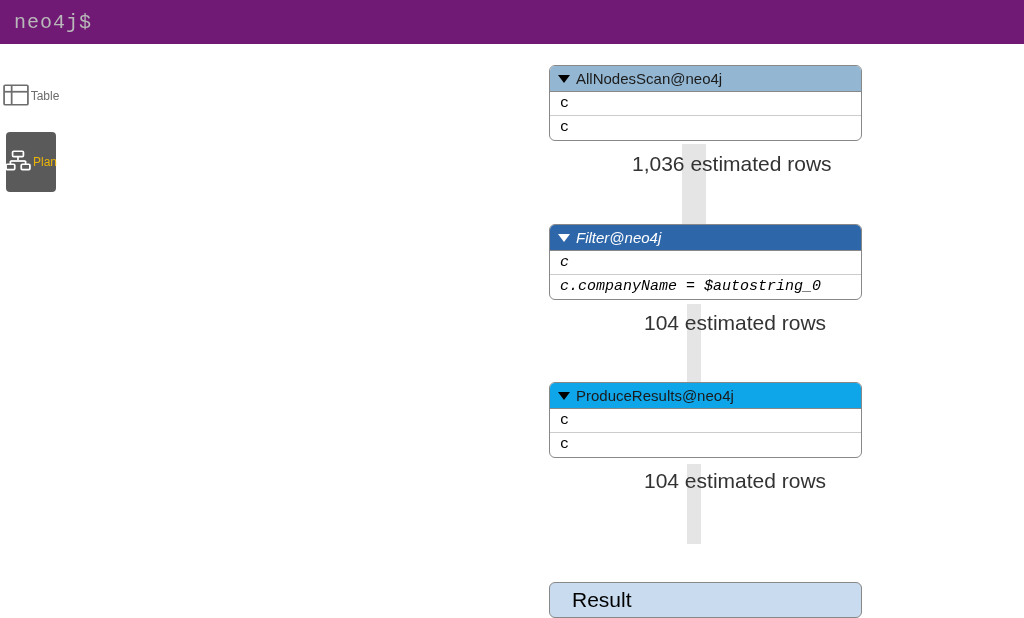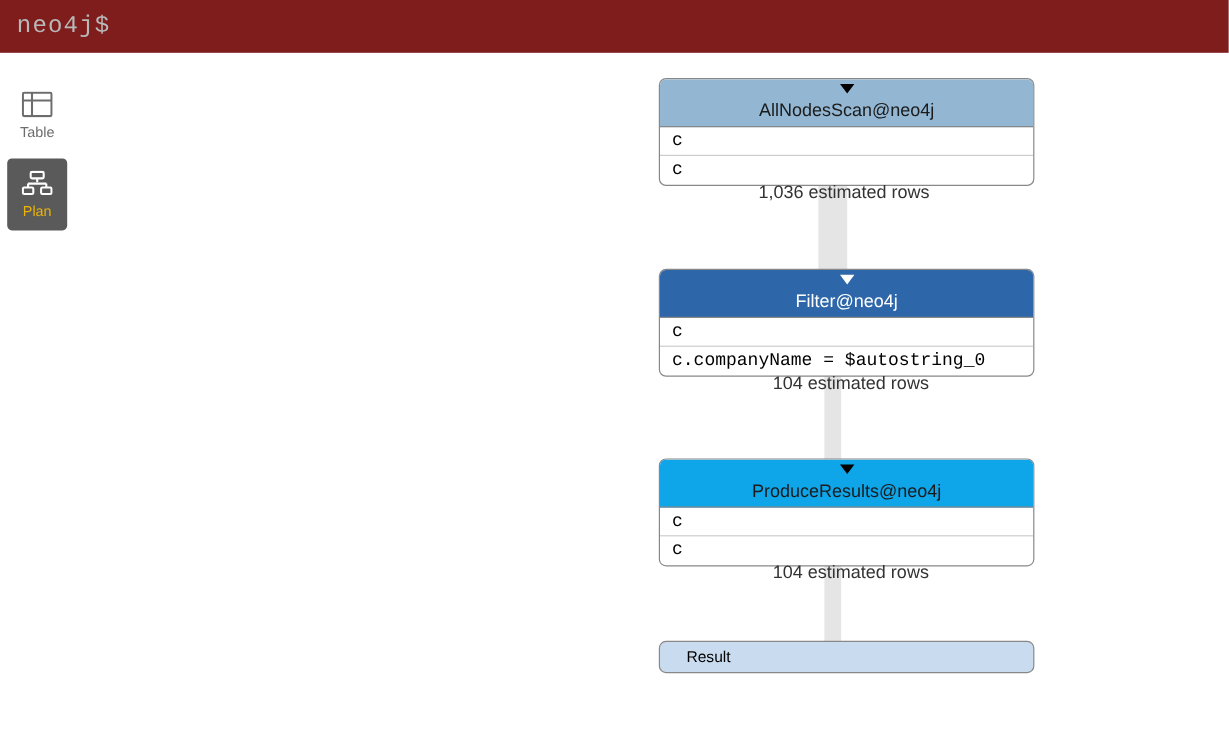--- a/index.html
+++ b/index.html
@@ -5,21 +5,21 @@
   * { box-sizing: border-box; margin: 0; padding: 0; }
   body {
     font-family: -apple-system, BlinkMacSystemFont, "Segoe UI", Helvetica, Arial, sans-serif;
     background: #ffffff;
     width: 1024px;
     height: 618px;
     overflow: hidden;
     position: relative;
   }
   .query-bar {
-    background: #7f1d1d;
+    background: #701a75;
     height: 44px;
     display: flex;
     align-items: center;
     padding: 0 14px;
     font-family: "Courier New", monospace;
     font-size: 20px;
     color: #9b9b9b;
     letter-spacing: 1px;
   }
   .query-bar .prompt { color: #b8b8b8; }
@@ -30,21 +30,20 @@
     display: flex;
     flex-direction: column;
     align-items: center;
     padding-top: 16px;
     gap: 0;
   }
   .sidebar-item {
     width: 50px;
     height: 60px;
     display: flex;
-    flex-direction: column;
     align-items: center;
     justify-content: center;
     gap: 2px;
     color: #6d6d6d;
     font-size: 12px;
     cursor: pointer;
     border-radius: 4px;
     margin-top:6px;
   }
   .sidebar-item.active { background:#5a5a5a; color:#eab308; }
@@ -68,51 +67,51 @@
     font-family: "Courier New", monospace;
   }
   .node-header {
     display:flex;
     align-items:center;
     padding:4px 8px;
     font-family: -apple-system, sans-serif;
     font-size:15px;
     gap:6px;
     border-bottom:1px solid #888;
-    flex-direction:column;
   }
   .node-row {
     padding:3px 10px;
     border-bottom:1px solid #ccc;
     font-size:15px;
     min-height:24px;
   }
   .node-row:last-child { border-bottom:none; }
   .est {
     position:absolute;
     font-family:-apple-system,sans-serif;
-    font-size:15px;
+    font-size:21px;
     color:#333;
   }
   .triangle {
     width:0;height:0;
     border-left:6px solid transparent;
     border-right:6px solid transparent;
     border-top:8px solid #000;
     display:inline-block;
   }
   .result-box {
     position:absolute;
     border:1px solid #888;
     border-radius:6px;
     padding:5px 22px 5px 22px;
     font-family:-apple-system,sans-serif;
-    font-size:13px;
+    font-size:21px;
     display:flex;
     align-items:flex-start;
+    margin-top:48px;
   }
 </style>
 </head>
 <body>
 
 <div class="query-bar">
   <span class="prompt">neo4j$</span>
 </div>
 
 <div class="content">
@@ -153,21 +152,21 @@
     <div class="node" style="left:487px; top:21px; width:313px;">
       <div class="node-header" style="background:#93b7d3;color:#1b1b1b;">
         <span class="triangle"></span>
         <span>AllNodesScan@neo4j</span>
       </div>
       <div class="node-row">c</div>
       <div class="node-row">c</div>
     </div>
     <div class="est" style="left:570px; top:108px;">1,036 estimated rows</div>
 
-    <div class="node" style="left:487px; top:180px; width:313px;">
+    <div class="node" style="left:487px; top:180px; width:313px;font-style:italic;">
       <div class="node-header" style="background:#2d67a9;color:#ffffff;">
         <span class="triangle" style="border-top-color:#fff;"></span>
         <span>Filter@neo4j</span>
       </div>
       <div class="node-row">c</div>
       <div class="node-row">c.companyName = $autostring_0</div>
     </div>
     <div class="est" style="left:582px; top:267px;">104 estimated rows</div>
 
     <div class="node" style="left:487px; top:338px; width:313px;">

